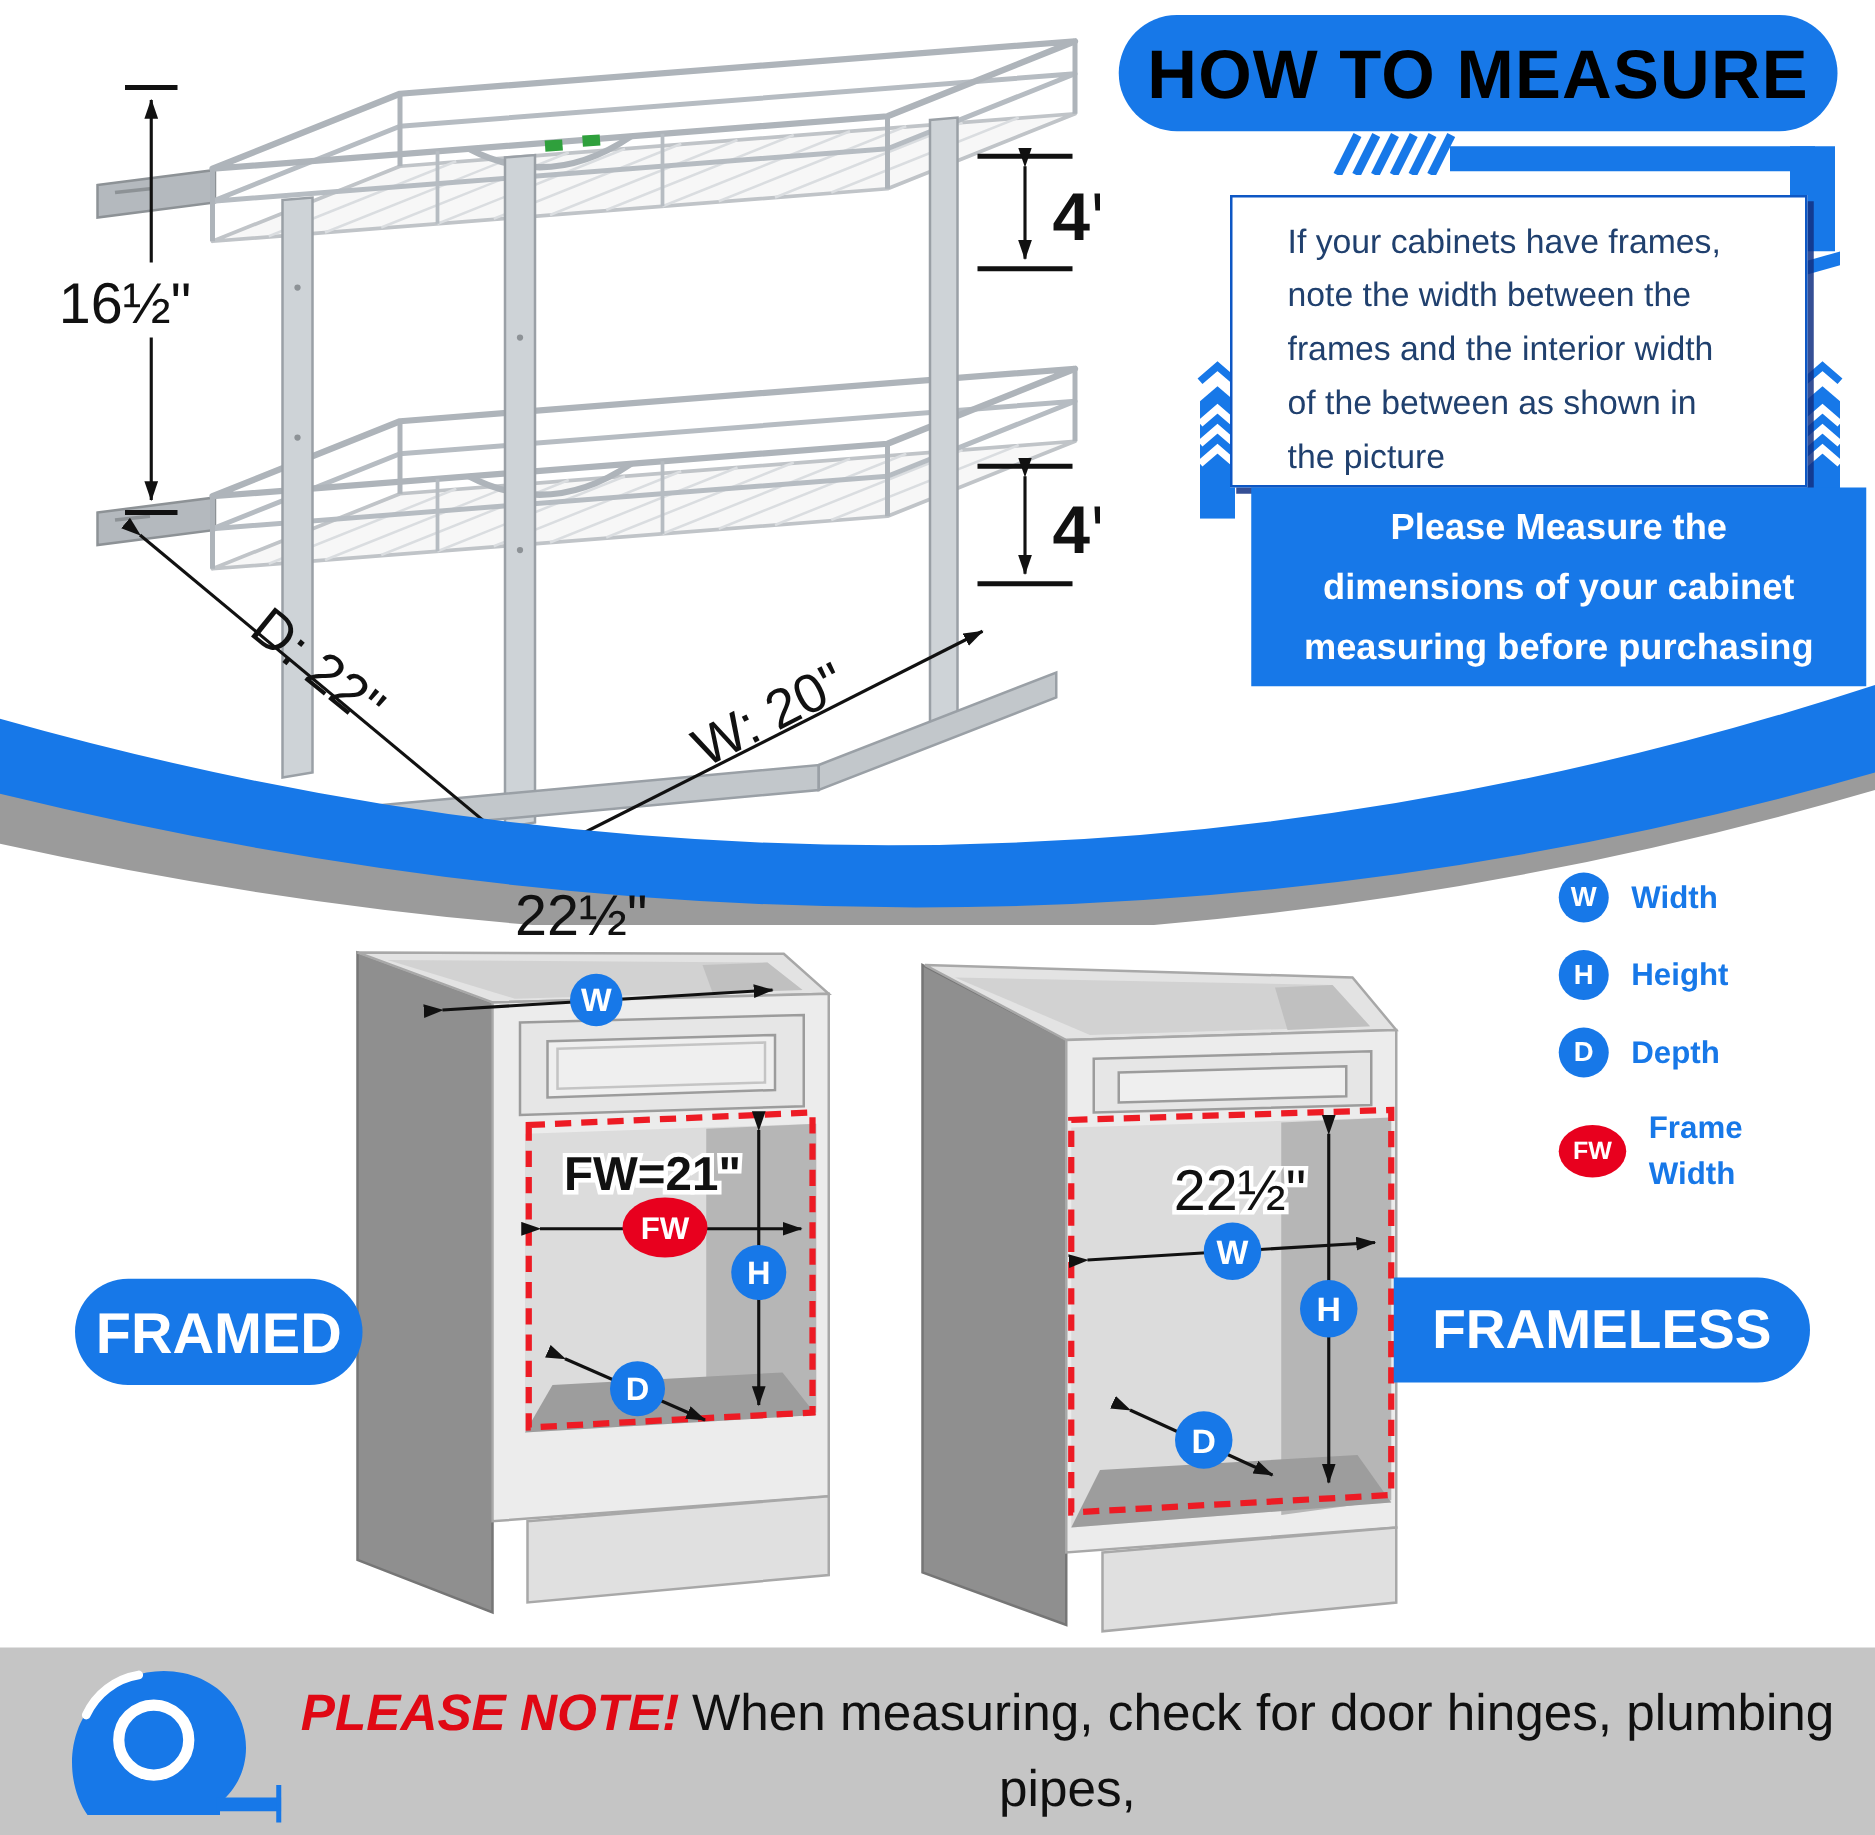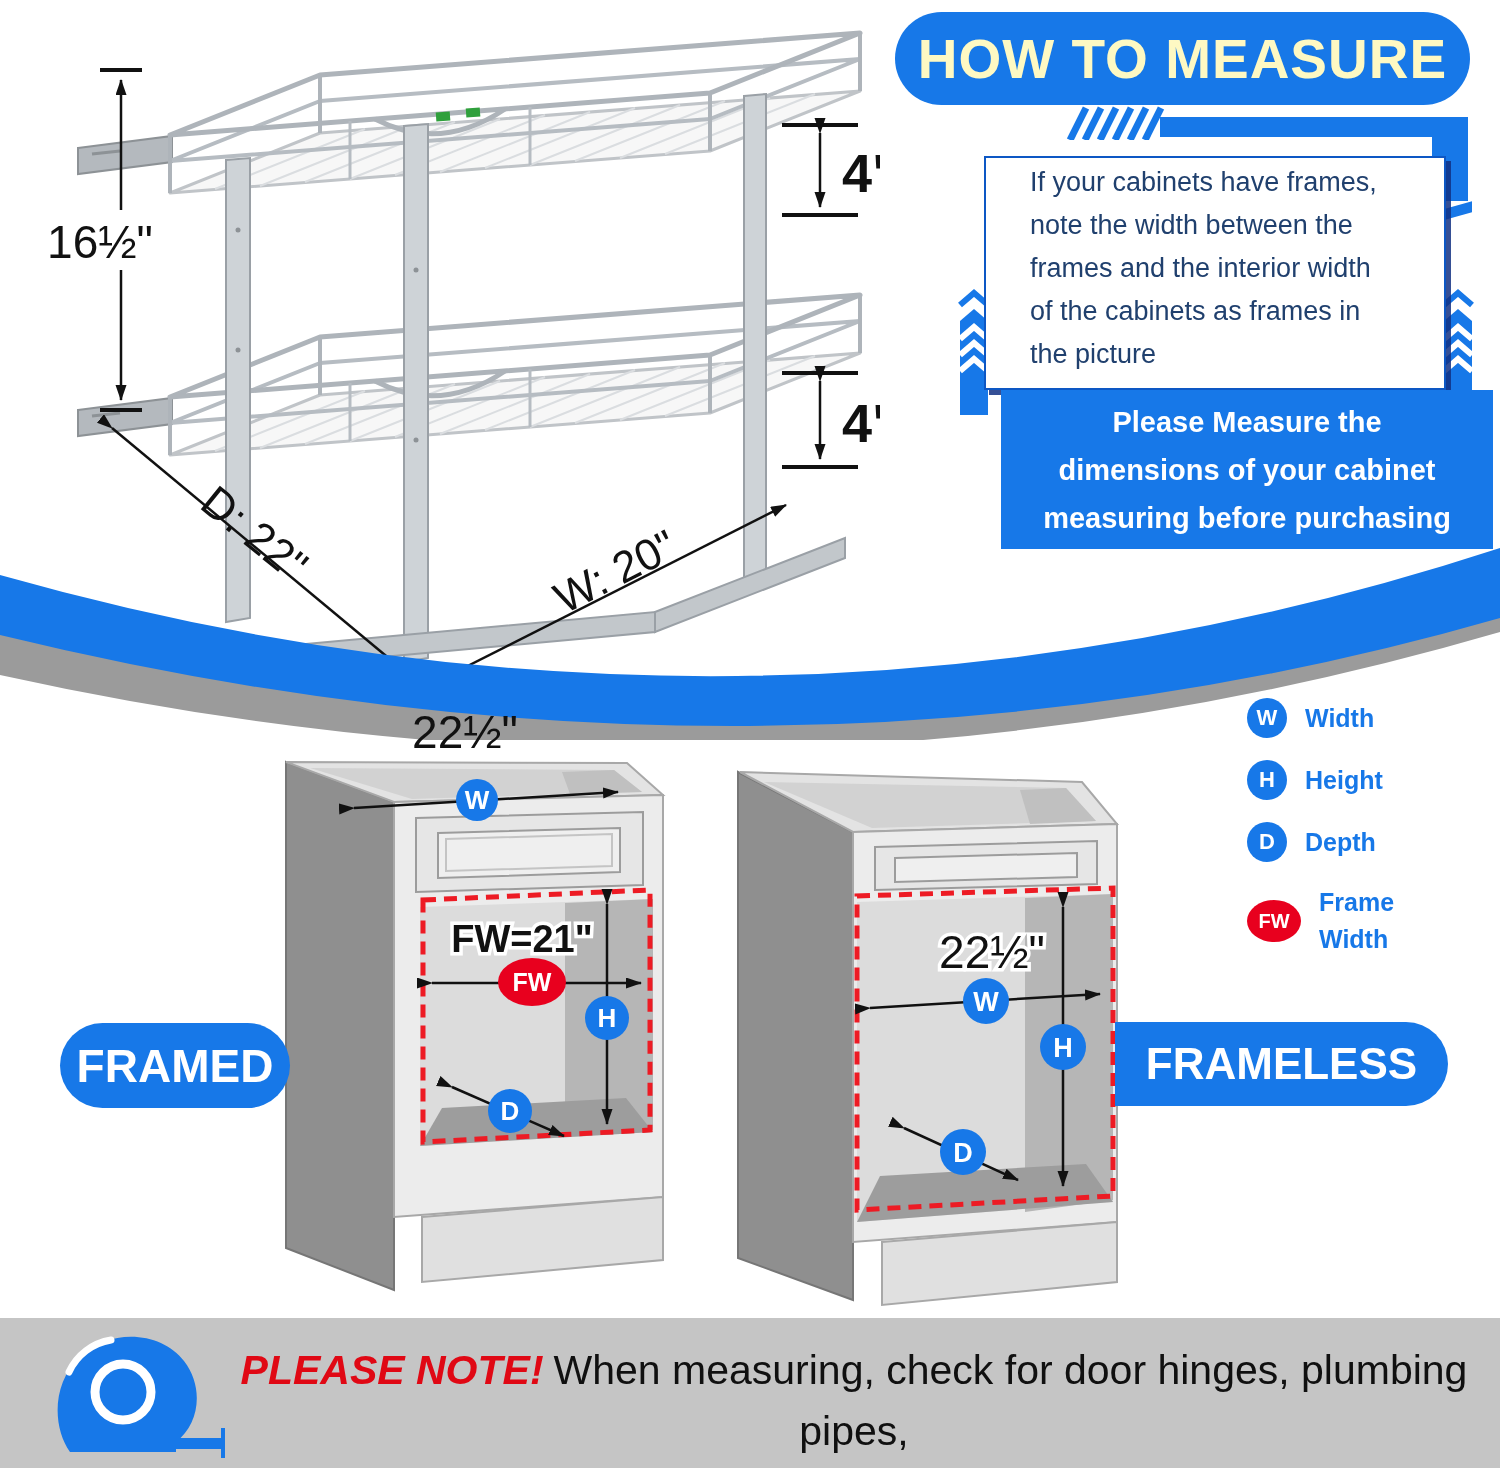--- a/index.html
+++ b/index.html
@@ -4,30 +4,30 @@
 <style>
   html,body{margin:0;padding:0;background:#fff;}
   body{width:1500px;height:1468px;position:relative;overflow:hidden;
        font-family:"Liberation Sans",sans-serif;}
   .abs{position:absolute;}
   svg text{font-family:"Liberation Sans",sans-serif;}
 
   
   .title-pill{left:895px;top:12px;width:575px;height:93px;background:#1778E8;
       border-radius:50px;display:flex;align-items:center;justify-content:center;
-      color:#fef9c3;font-size:55px;font-weight:bold;letter-spacing:1px;}
+      color:#000000;font-size:55px;font-weight:bold;letter-spacing:1px;}
 
   
   .top-bar{left:1160px;top:117px;width:292px;height:20px;background:#1778E8;}
   .corner-block{left:1432px;top:117px;width:36px;height:84px;background:#1778E8;}
   .corner-slash{left:1438px;top:206px;width:34px;height:11px;background:#1778E8;
       transform:skewY(-16deg);}
   .white-box{left:984px;top:156px;width:462px;height:234px;background:#fff;
       border:2px solid #0d57c4;box-shadow:5px 5px 0 rgba(18,48,130,.85);
-      box-sizing:border-box;padding:3px 0 0 44px;
+      box-sizing:border-box;padding:14px 0 0 44px;
       color:#20406E;font-size:27px;line-height:43px;}
   .blue-note{left:968px;top:390px;width:492px;height:159px;background:#1778E8;
       color:#fff;font-weight:bold;font-size:29px;line-height:48px;
       text-align:center;padding-top:8px;box-sizing:border-box;margin-left:33px;}
 
   
   .tag-framed{left:60px;top:1023px;width:230px;height:85px;background:#1778E8;
       border-radius:44px;display:flex;align-items:center;justify-content:center;
       color:#ffffff;font-size:46px;font-weight:bold;}
   .tag-frameless{left:1115px;top:1022px;width:333px;height:84px;background:#1778E8;
@@ -204,21 +204,21 @@
     <path d="M4,74 L18,62 L32,74"></path>
     <path d="M4,90 L18,78 L32,90"></path>
     <path d="M4,106 L18,94 L32,106"></path>
   </g>
 </svg>
 
 <div class="abs white-box">
   <div>If your cabinets have frames,</div>
   <div>note the width between the</div>
   <div>frames and the interior width</div>
-  <div>of the cabinets as frames in</div>
+  <div>of the between as shown in</div>
   <div>the picture</div>
 </div>
 
 <div class="abs blue-note">
   <div>Please Measure the</div>
   <div>dimensions of your cabinet</div>
   <div>measuring before purchasing</div>
 </div>
 
 <svg class="abs" style="left:0;top:540px" width="1500" height="200" viewBox="0 0 1500 200">

